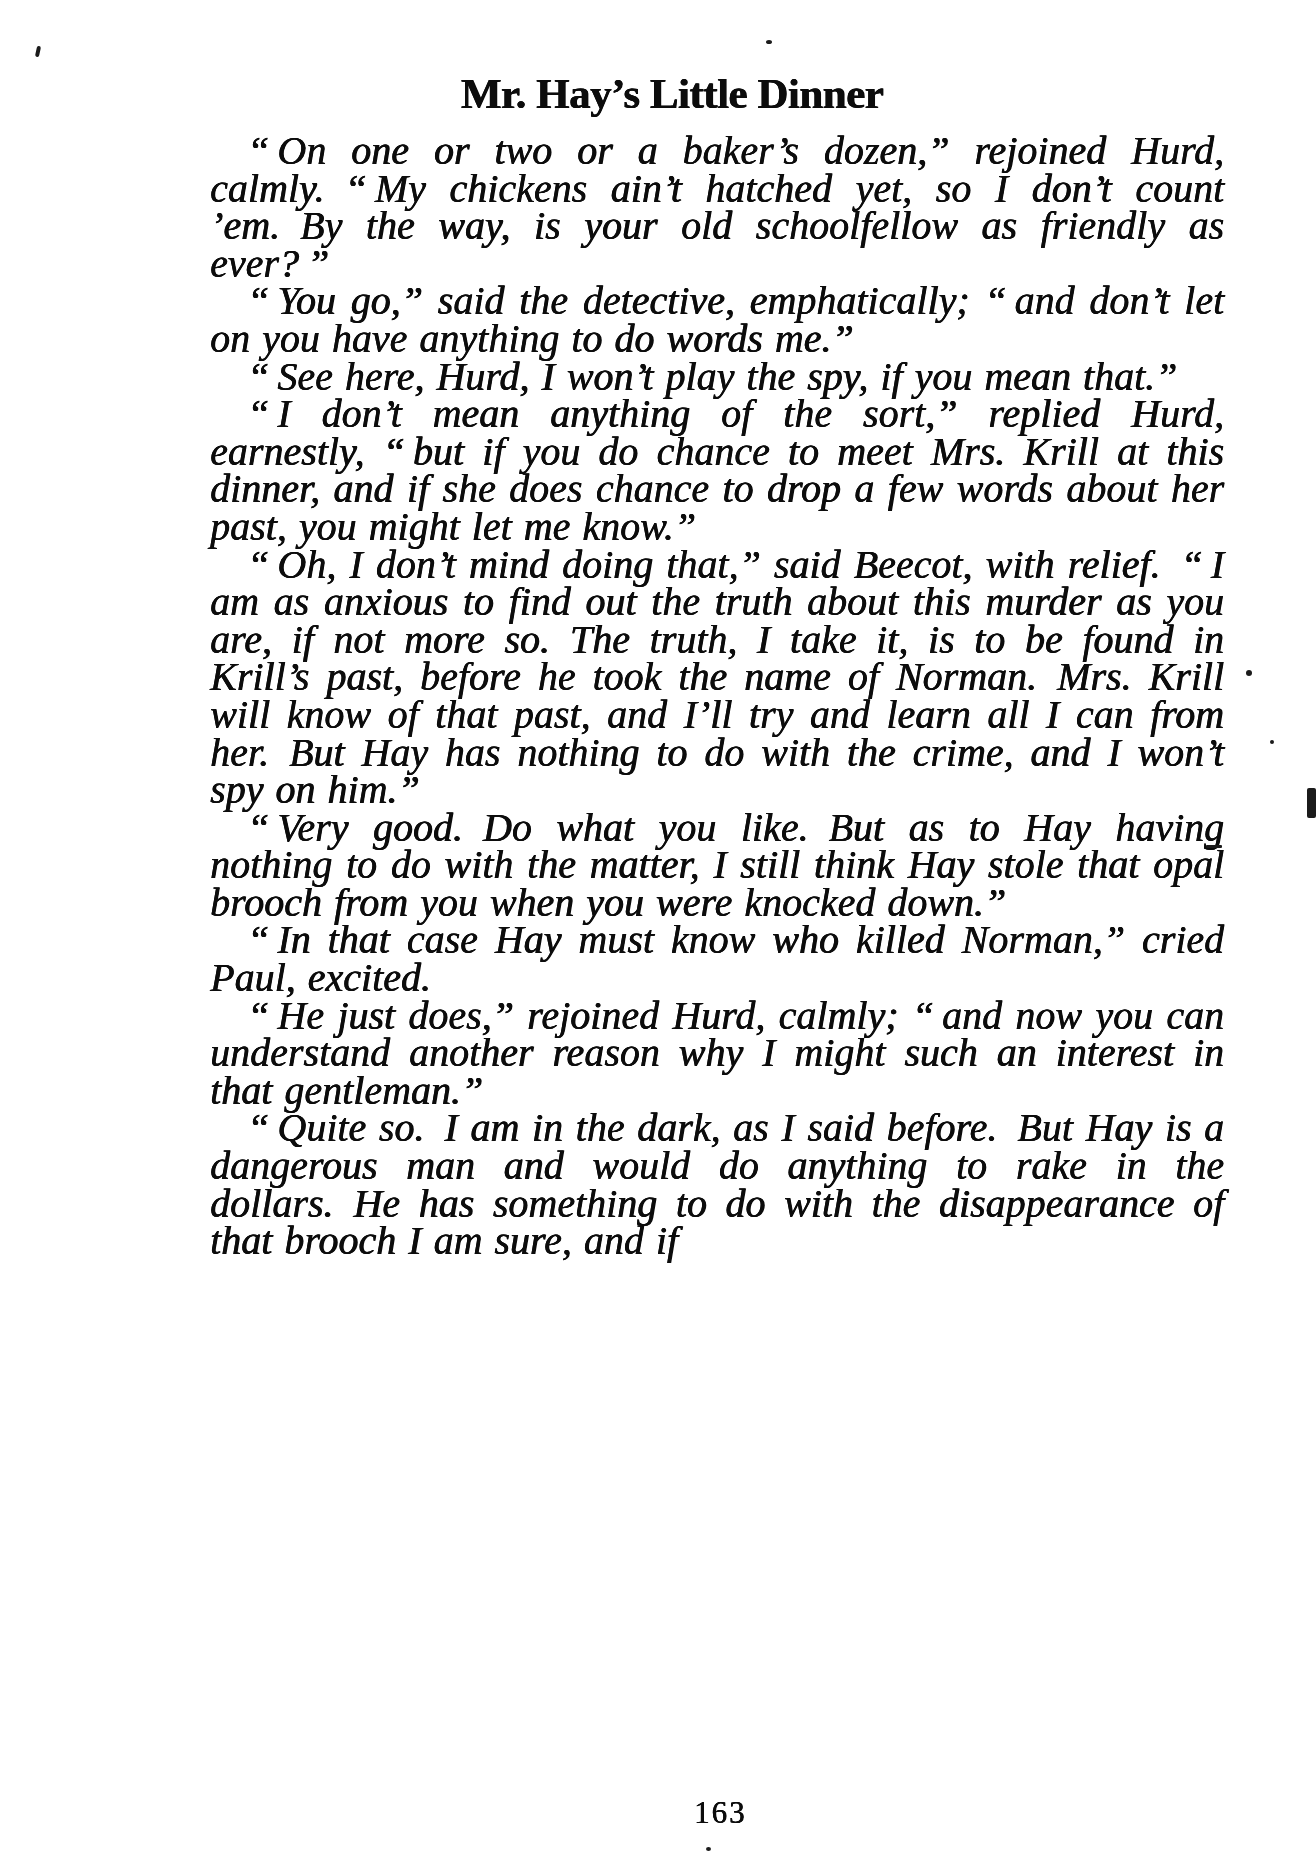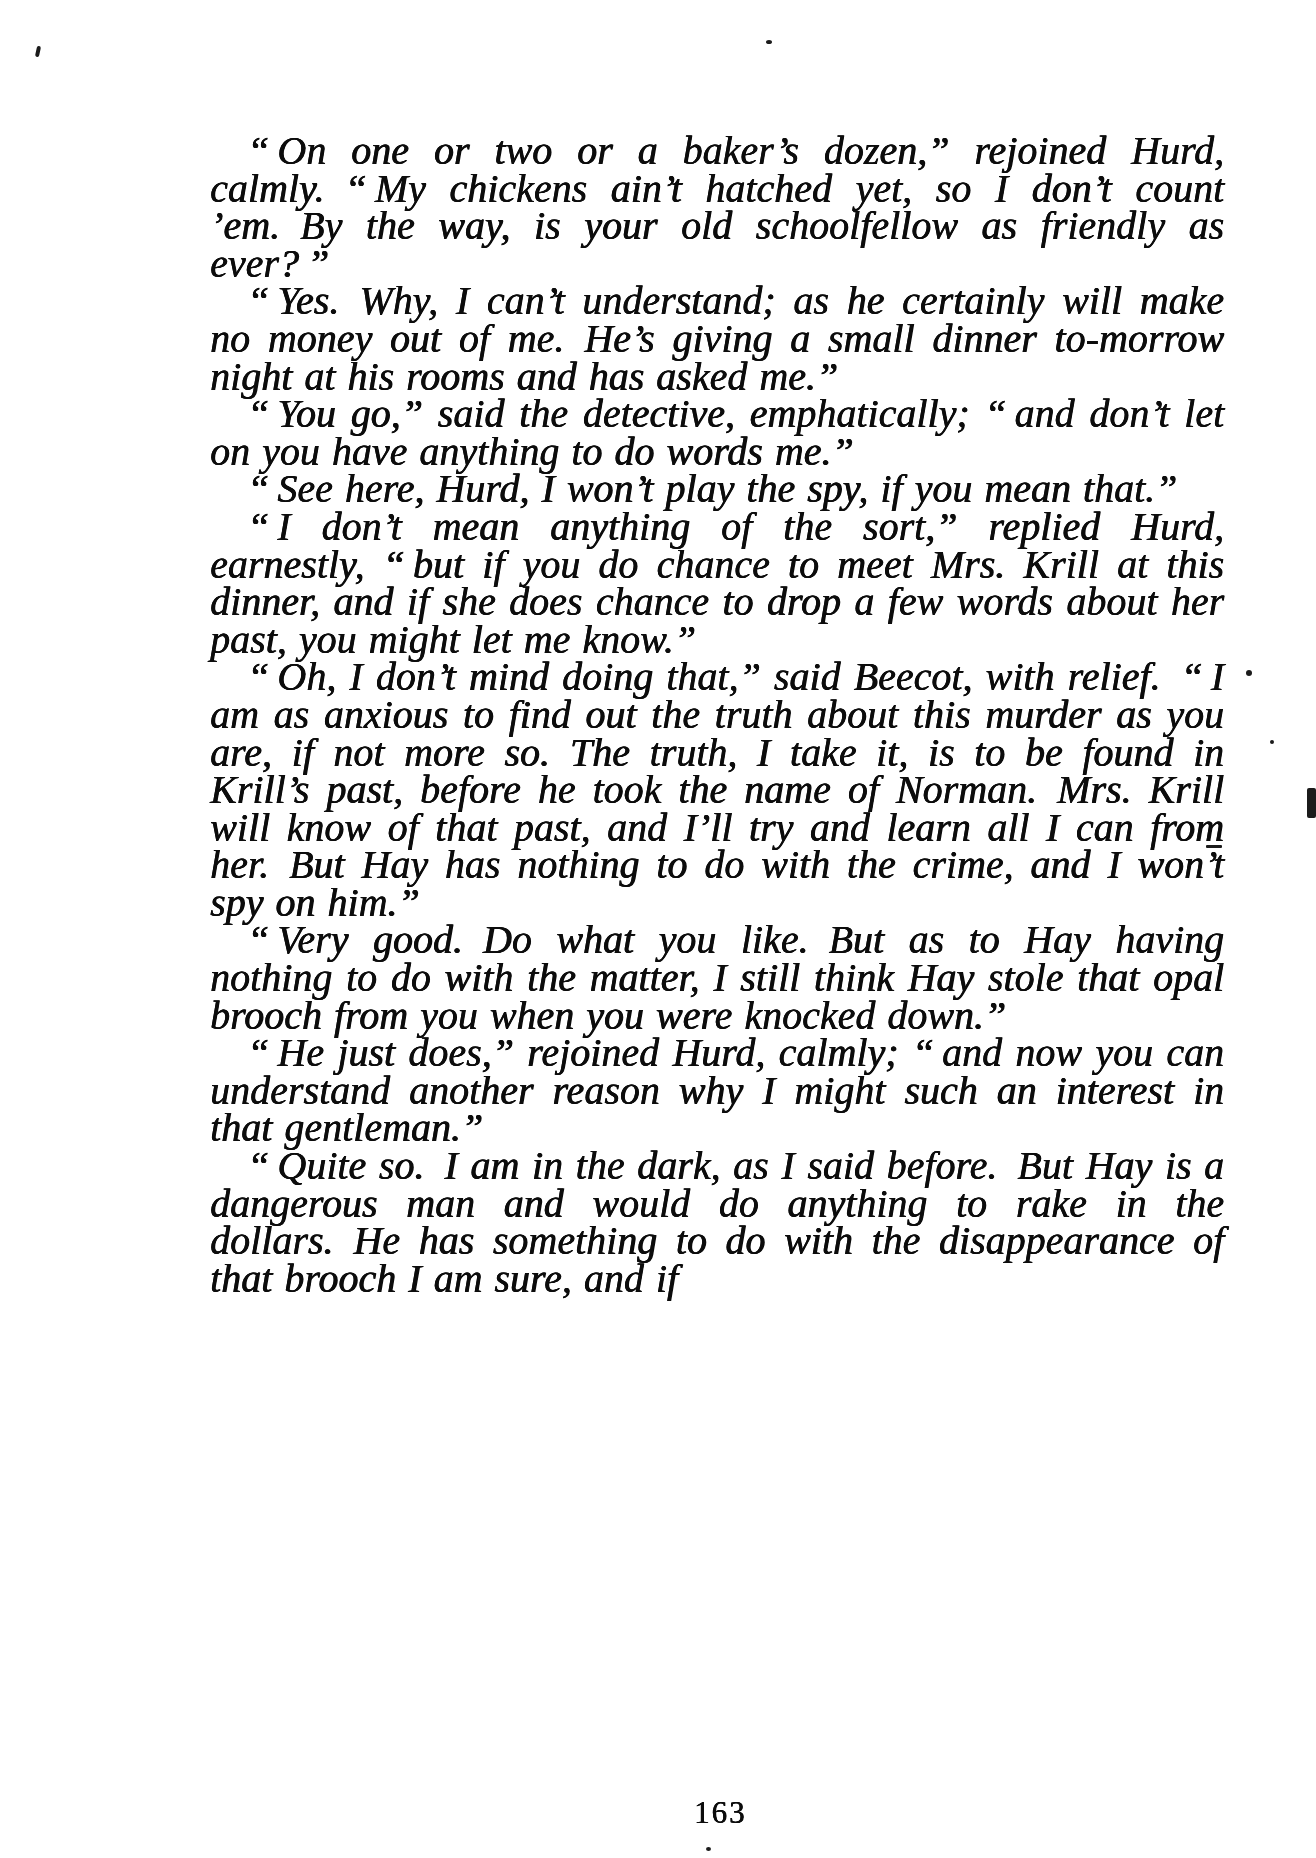--- a/index.html
+++ b/index.html
@@ -65,29 +65,30 @@
   .speck.mark-right-dot-2 { left: 1270px; top: 740px; width: 4px; height: 4px; }
   .speck.mark-right-dash { left: 1206px; top: 845px; width: 16px; height: 3px; border-radius: 1px; }
   .speck.mark-edge-bar { left: 1307px; top: 788px; width: 9px; height: 30px; border-radius: 2px; }
   .speck.mark-folio-dot { left: 706px; top: 1847px; width: 5px; height: 4px; }
 </style>
 </head>
 <body>
 
 <div class="page">
 
+  <h1 class="running-title">Mr. Hay’s Little Dinner</h1>
 
   <div class="body-text">
     <p>“ On one or two or a baker’s dozen,” rejoined Hurd, calmly. “ My chickens ain’t hatched yet, so I don’t count ’em. By the way, is your old schoolfellow as friendly as ever? ”</p>
-    <p>“ Yes. Why, I can’t understand; as he certainly will make no money out of me. He’s giving a small dinner to-morrow night at his rooms and has asked me.”</p>
     <p>“ You go,” said the detective, emphatically; “ and don’t let on you have anything to do words me.”</p>
     <p>“ See here, Hurd, I won’t play the spy, if you mean that.”</p>
     <p>“ I don’t mean anything of the sort,” replied Hurd, earnestly, “ but if you do chance to meet Mrs. Krill at this dinner, and if she does chance to drop a few words about her past, you might let me know.”</p>
     <p>“ Oh, I don’t mind doing that,” said Beecot, with relief. “ I am as anxious to find out the truth about this murder as you are, if not more so. The truth, I take it, is to be found in Krill’s past, before he took the name of Norman. Mrs. Krill will know of that past, and I’ll try and learn all I can from her. But Hay has nothing to do with the crime, and I won’t spy on him.”</p>
     <p>“ Very good. Do what you like. But as to Hay having nothing to do with the matter, I still think Hay stole that opal brooch from you when you were knocked down.”</p>
+    <p>“ In that case Hay must know who killed Norman,” cried Paul, excited.</p>
     <p>“ He just does,” rejoined Hurd, calmly; “ and now you can understand another reason why I might such an interest in that gentleman.”</p>
     <p>“ Quite so. I am in the dark, as I said before. But Hay is a dangerous man and would do anything to rake in the dollars. He has something to do with the disappearance of that brooch I am sure, and if</p>
   </div>
 
   <div class="folio">163</div>
 
   <div class="speck mark-comma"></div>
   <div class="speck mark-top-dot"></div>
   <div class="speck mark-right-dot-1"></div>
   <div class="speck mark-right-dot-2"></div>

